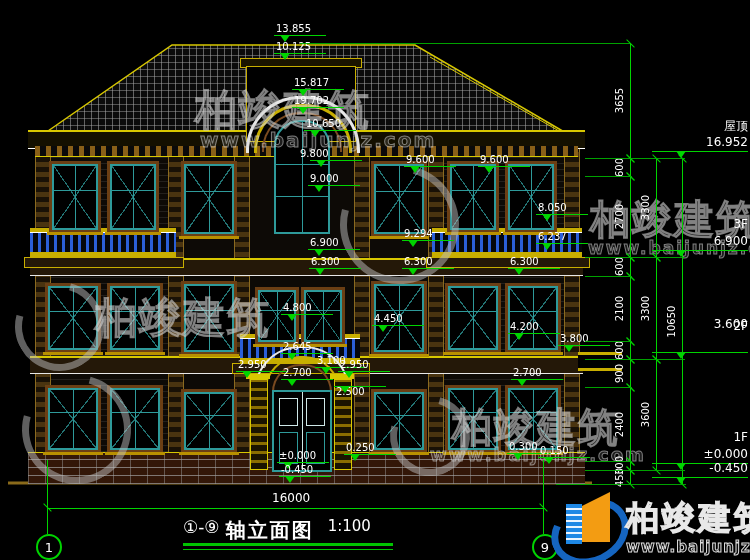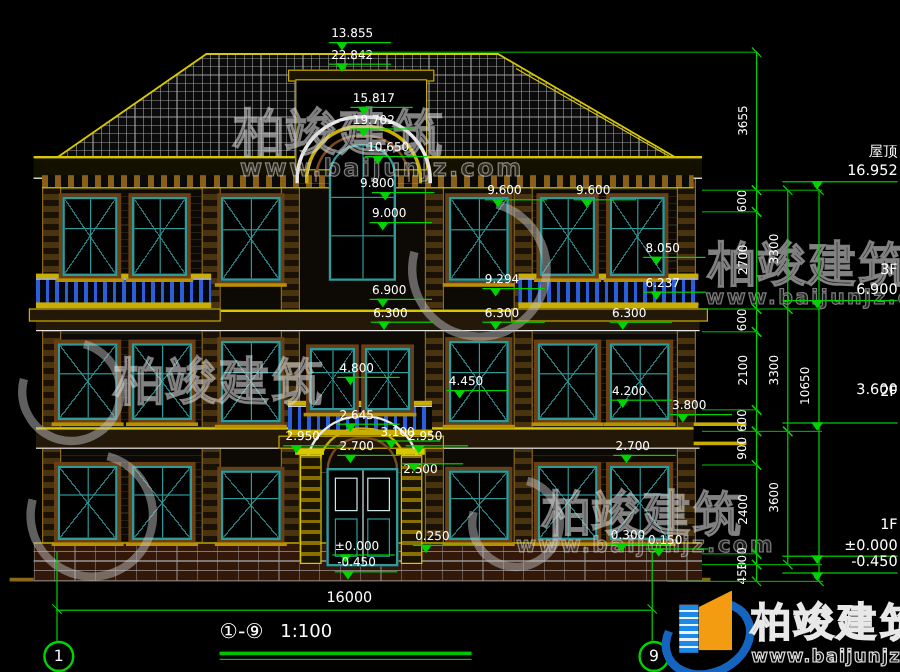--- a/index.html
+++ b/index.html
@@ -265,21 +265,21 @@
       <div class="wm-txt" style="left: 95px; top: 290px; font-size: 42px; position: absolute;">柏竣建筑</div>
       <div class="wm-ring" style="left: 22px; top: 375px; width: 95px; height: 95px; position: absolute;"></div>
       <div class="wm-ring" style="left: 390px; top: 396px; width: 66px; height: 66px; position: absolute;"></div>
       <div class="wm-txt" style="left: 452px; top: 400px; font-size: 40px; position: absolute;">柏竣建筑</div>
       <div class="wm-txt" style="left: 430px; top: 444px; font-size: 18px; position: absolute;">www.baijunjz.com</div>
     </div>
   <div id="annotation-layer" class="abs" style="left:0;top:0">
       <div class="mk-txt" style="left: 276px; top: 23px; position: absolute;">13.855</div>
       <div class="mk-line" style="left: 274px; top: 35px; width: 52px; position: absolute;"></div>
       <div class="mk-tri" style="left: 280px; top: 35px; position: absolute;"></div>
-      <div class="mk-txt" style="left: 276px; top: 41px; position: absolute;">22.842</div>
+      <div class="mk-txt" style="left: 276px; top: 41px; position: absolute;">10.125</div>
       <div class="mk-line" style="left: 274px; top: 53px; width: 52px; position: absolute;"></div>
       <div class="mk-tri" style="left: 280px; top: 53px; position: absolute;"></div>
       <div class="mk-txt" style="left: 294px; top: 77px; position: absolute;">15.817</div>
       <div class="mk-line" style="left: 292px; top: 89px; width: 52px; position: absolute;"></div>
       <div class="mk-tri" style="left: 298px; top: 89px; position: absolute;"></div>
       <div class="mk-txt" style="left: 294px; top: 95px; position: absolute;">19.702</div>
       <div class="mk-line" style="left: 292px; top: 107px; width: 52px; position: absolute;"></div>
       <div class="mk-tri" style="left: 298px; top: 107px; position: absolute;"></div>
       <div class="mk-txt" style="left: 306px; top: 118px; position: absolute;">10.650</div>
       <div class="mk-line" style="left: 304px; top: 130px; width: 52px; position: absolute;"></div>
@@ -489,20 +489,21 @@
   <div class="abs mk-txt" style="left:272px;top:493px;font-size:12px">16000</div>
   <div class="abs axis-circle" style="left:36px;top:534px">
       <span>1</span>
     </div>
   <div class="abs axis-circle" style="left:532px;top:534px">
       <span>9</span>
     </div>
 
   <div id="title-row" class="abs" style="left:183px;top:517px">
     <span id="title-axes">①-⑨</span>
+    <span id="title-name">轴立面图</span>
     <span id="title-scale">1:100</span>
   </div>
   <div class="abs underline" style="left:183px;top:543px;width:210px;height:3px"></div>
   <div class="abs underline" style="left:183px;top:549px;width:210px;height:1px"></div>
 
   <div class="abs" style="left:548px;top:488px;width:76px;height:70px">
     <div class="abs" style="left:2px;top:12px;width:66px;height:50px;border:7px solid #1565c0;border-top-color:transparent;border-radius:50%;transform:rotate(-25deg)"></div>
     <div class="abs" style="left:34px;top:4px;width:28px;height:50px;background:#f39c12;clip-path:polygon(0 100%,0 28%,100% 0,100% 100%)"></div>
     <div class="abs" style="left:18px;top:16px;width:16px;height:40px;background:repeating-linear-gradient(0deg,#1e88e5 0 4px,#eaf4ff 4px 6px)"></div>
   </div>

